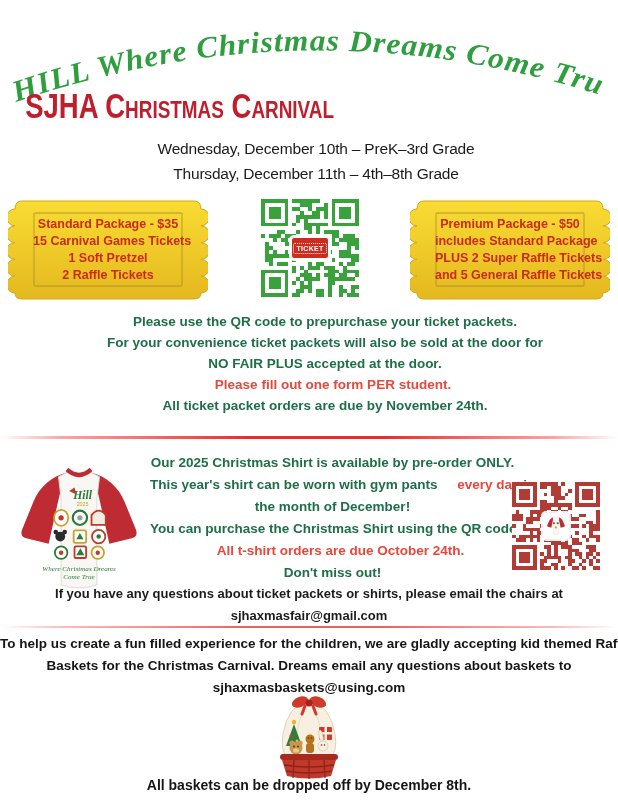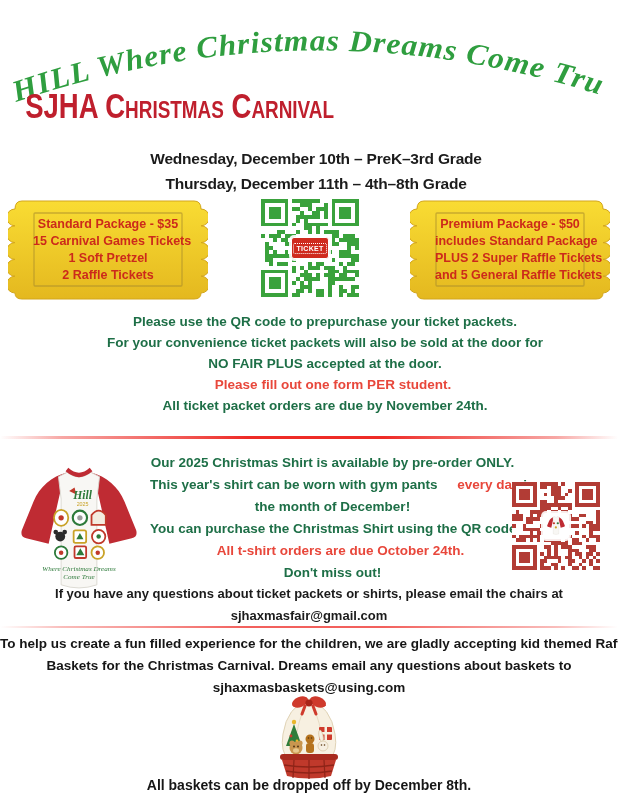--- a/index.html
+++ b/index.html
@@ -18,22 +18,22 @@
   }
   #title {
     position:absolute; top:88px; left:0; right:0;
     text-align:left; white-space:nowrap;
     color:#bf1f2d; font-weight:700; font-size:32px;
     font-variant:small-caps; letter-spacing:0px;
   }
   #title > span { display:inline-block; transform:scale(0.86,1.1); }
   #dates {
     position:absolute; top:136px; left:14px; right:0; text-align:center;
-    color:#1b1b1b; font-weight:700; font-size:15.5px; line-height:25px;
-    letter-spacing:-0.2px; white-space:nowrap;margin-top:10px;
+    color:#1b1b1b; font-weight:400; font-size:15.5px; line-height:25px;
+    letter-spacing:-0.2px; white-space:nowrap;
   }
   
   .ticket { position:absolute; top:198px; width:200px; height:104px; }
   #ticket-standard { left:8px; }
   #ticket-premium  { left:410px;text-decoration:underline; }
   .ticket svg.ticket-shape { position:absolute; inset:0; }
   .ticket-lines {
     position:absolute; left:25px; top:15px; width:150px; height:73px;
     display:flex; flex-direction:column; justify-content:center;
     text-align:center; color:#cc2a1b; font-weight:700; font-size:12.5px;

